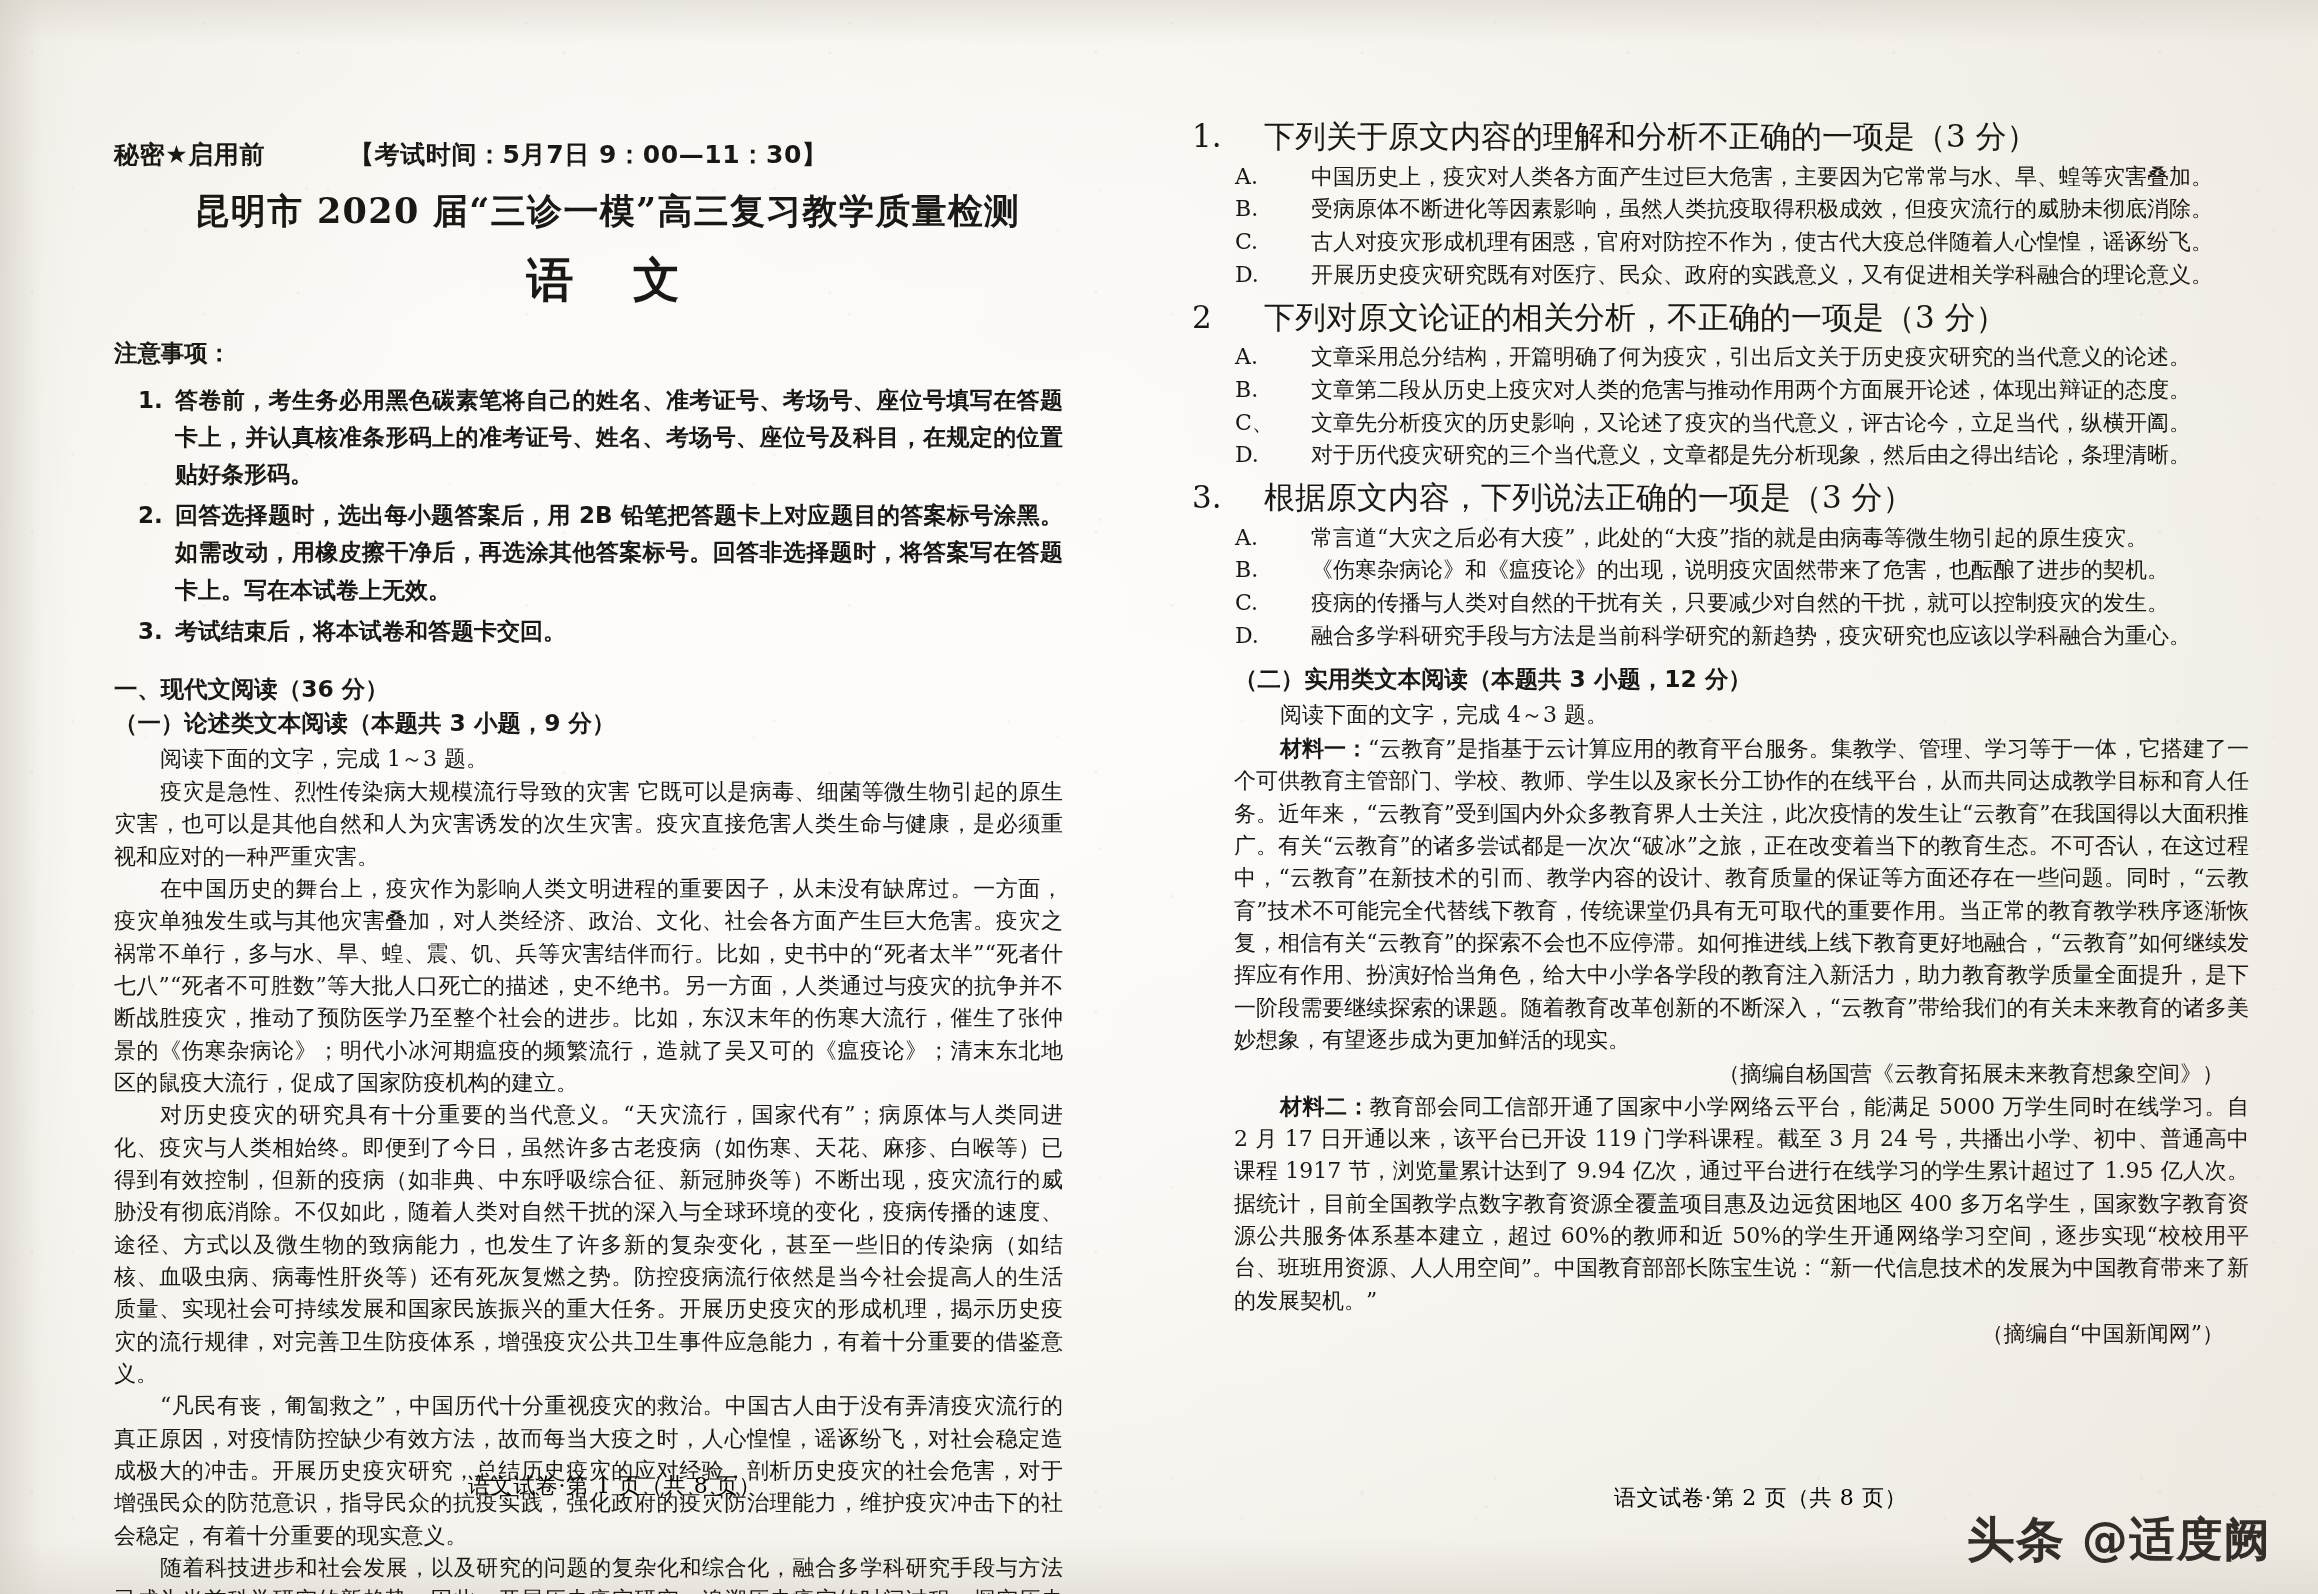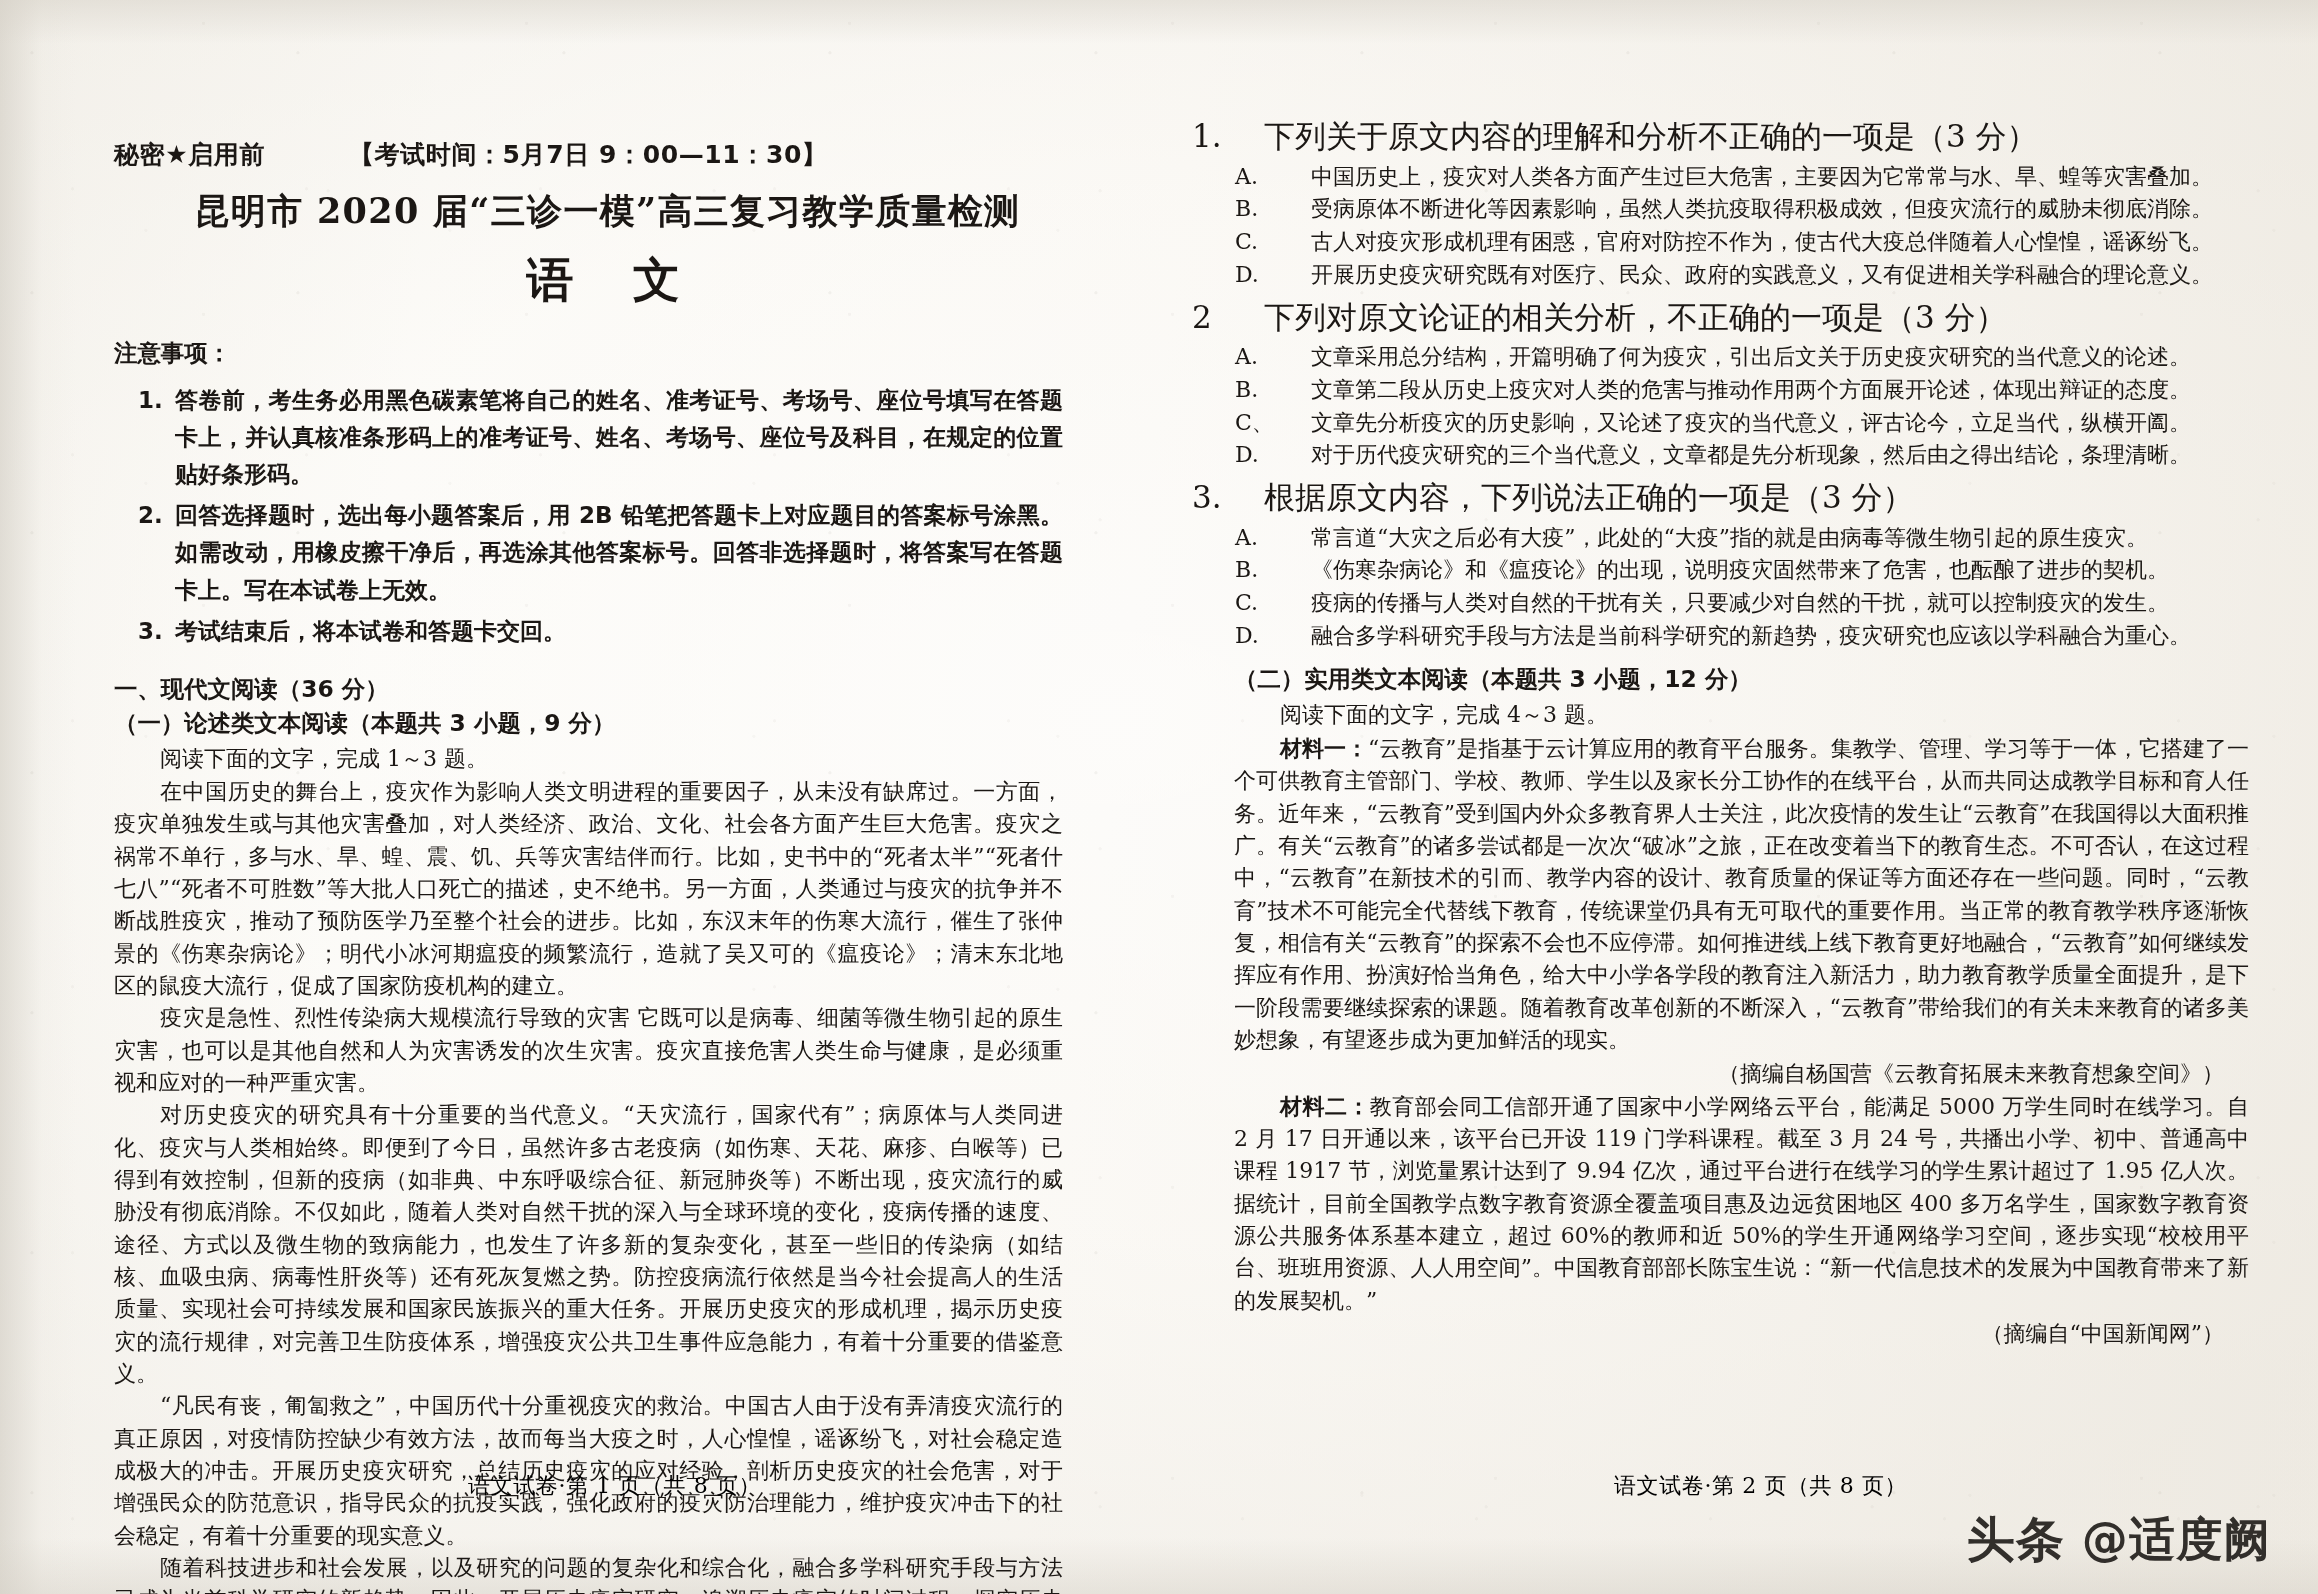--- a/index.html
+++ b/index.html
@@ -199,21 +199,21 @@
   }
   .material-par b.mat-label { font-weight: 700; }
 
   .footer {
     position: absolute;
     font-size: 22px;
     letter-spacing: 0.6px;
     white-space: nowrap;
   }
   .footer-left { left: 468px; bottom: 94px; }
-  .footer-right { left: 1614px; bottom: 94px; }
+  .footer-right { left: 1614px; bottom: 82px; }
 
   
   #watermark {
     position: absolute;
     right: 48px;
     bottom: 23px;
     display: flex;
     align-items: center;
     gap: 16.5px;
     font-family: "DejaVu Sans", "Liberation Sans", sans-serif;
@@ -265,22 +265,22 @@
       <ol class="notice-list">
         <li>答卷前，考生务必用黑色碳素笔将自己的姓名、准考证号、考场号、座位号填写在答题卡上，并认真核准条形码上的准考证号、姓名、考场号、座位号及科目，在规定的位置贴好条形码。</li>
         <li>回答选择题时，选出每小题答案后，用 2B 铅笔把答题卡上对应题目的答案标号涂黑。如需改动，用橡皮擦干净后，再选涂其他答案标号。回答非选择题时，将答案写在答题卡上。写在本试卷上无效。</li>
         <li>考试结束后，将本试卷和答题卡交回。</li>
       </ol>
 
       <div class="section-head">一、现代文阅读（36 分）</div>
       <div class="subsection-head">（一）论述类文本阅读（本题共 3 小题，9 分）</div>
       <div class="instruction">阅读下面的文字，完成 1～3 题。</div>
 
+      <p class="body-par">疫灾是急性、烈性传染病大规模流行导致的灾害  它既可以是病毒、细菌等微生物引起的原生灾害，也可以是其他自然和人为灾害诱发的次生灾害。疫灾直接危害人类生命与健康，是必须重视和应对的一种严重灾害。</p>
       <p class="body-par">在中国历史的舞台上，疫灾作为影响人类文明进程的重要因子，从未没有缺席过。一方面，疫灾单独发生或与其他灾害叠加，对人类经济、政治、文化、社会各方面产生巨大危害。疫灾之祸常不单行，多与水、旱、蝗、震、饥、兵等灾害结伴而行。比如，史书中的“死者太半”“死者什七八”“死者不可胜数”等大批人口死亡的描述，史不绝书。另一方面，人类通过与疫灾的抗争并不断战胜疫灾，推动了预防医学乃至整个社会的进步。比如，东汉末年的伤寒大流行，催生了张仲景的《伤寒杂病论》；明代小冰河期瘟疫的频繁流行，造就了吴又可的《瘟疫论》；清末东北地区的鼠疫大流行，促成了国家防疫机构的建立。</p>
-      <p class="body-par">疫灾是急性、烈性传染病大规模流行导致的灾害  它既可以是病毒、细菌等微生物引起的原生灾害，也可以是其他自然和人为灾害诱发的次生灾害。疫灾直接危害人类生命与健康，是必须重视和应对的一种严重灾害。</p>
       <p class="body-par">对历史疫灾的研究具有十分重要的当代意义。“天灾流行，国家代有”；病原体与人类同进化、疫灾与人类相始终。即便到了今日，虽然许多古老疫病（如伤寒、天花、麻疹、白喉等）已得到有效控制，但新的疫病（如非典、中东呼吸综合征、新冠肺炎等）不断出现，疫灾流行的威胁没有彻底消除。不仅如此，随着人类对自然干扰的深入与全球环境的变化，疫病传播的速度、途径、方式以及微生物的致病能力，也发生了许多新的复杂变化，甚至一些旧的传染病（如结核、血吸虫病、病毒性肝炎等）还有死灰复燃之势。防控疫病流行依然是当今社会提高人的生活质量、实现社会可持续发展和国家民族振兴的重大任务。开展历史疫灾的形成机理，揭示历史疫灾的流行规律，对完善卫生防疫体系，增强疫灾公共卫生事件应急能力，有着十分重要的借鉴意义。</p>
       <p class="body-par">“凡民有丧，匍匐救之”，中国历代十分重视疫灾的救治。中国古人由于没有弄清疫灾流行的真正原因，对疫情防控缺少有效方法，故而每当大疫之时，人心惶惶，谣诼纷飞，对社会稳定造成极大的冲击。开展历史疫灾研究，总结历史疫灾的应对经验，剖析历史疫灾的社会危害，对于增强民众的防范意识，指导民众的抗疫实践，强化政府的疫灾防治理能力，维护疫灾冲击下的社会稳定，有着十分重要的现实意义。</p>
       <p class="body-par">随着科技进步和社会发展，以及研究的问题的复杂化和综合化，融合多学科研究手段与方法已成为当前科学研究的新趋势。因此，开展历史疫灾研究，追溯历史疫灾的时间过程，探究历史疫灾的空间分布，分析历史疫灾的社会影响，对于拓展历史学的空间视野，拓展地理学的时间尺度，拓新灾害学的研究领域；对于促进历史学、地理学和灾害学的交叉融合，有着十分重要的理论意义。</p>
 
     </div>
 
     <div class="col col-right">
 
       <div class="question">
         <div class="q-stem">

